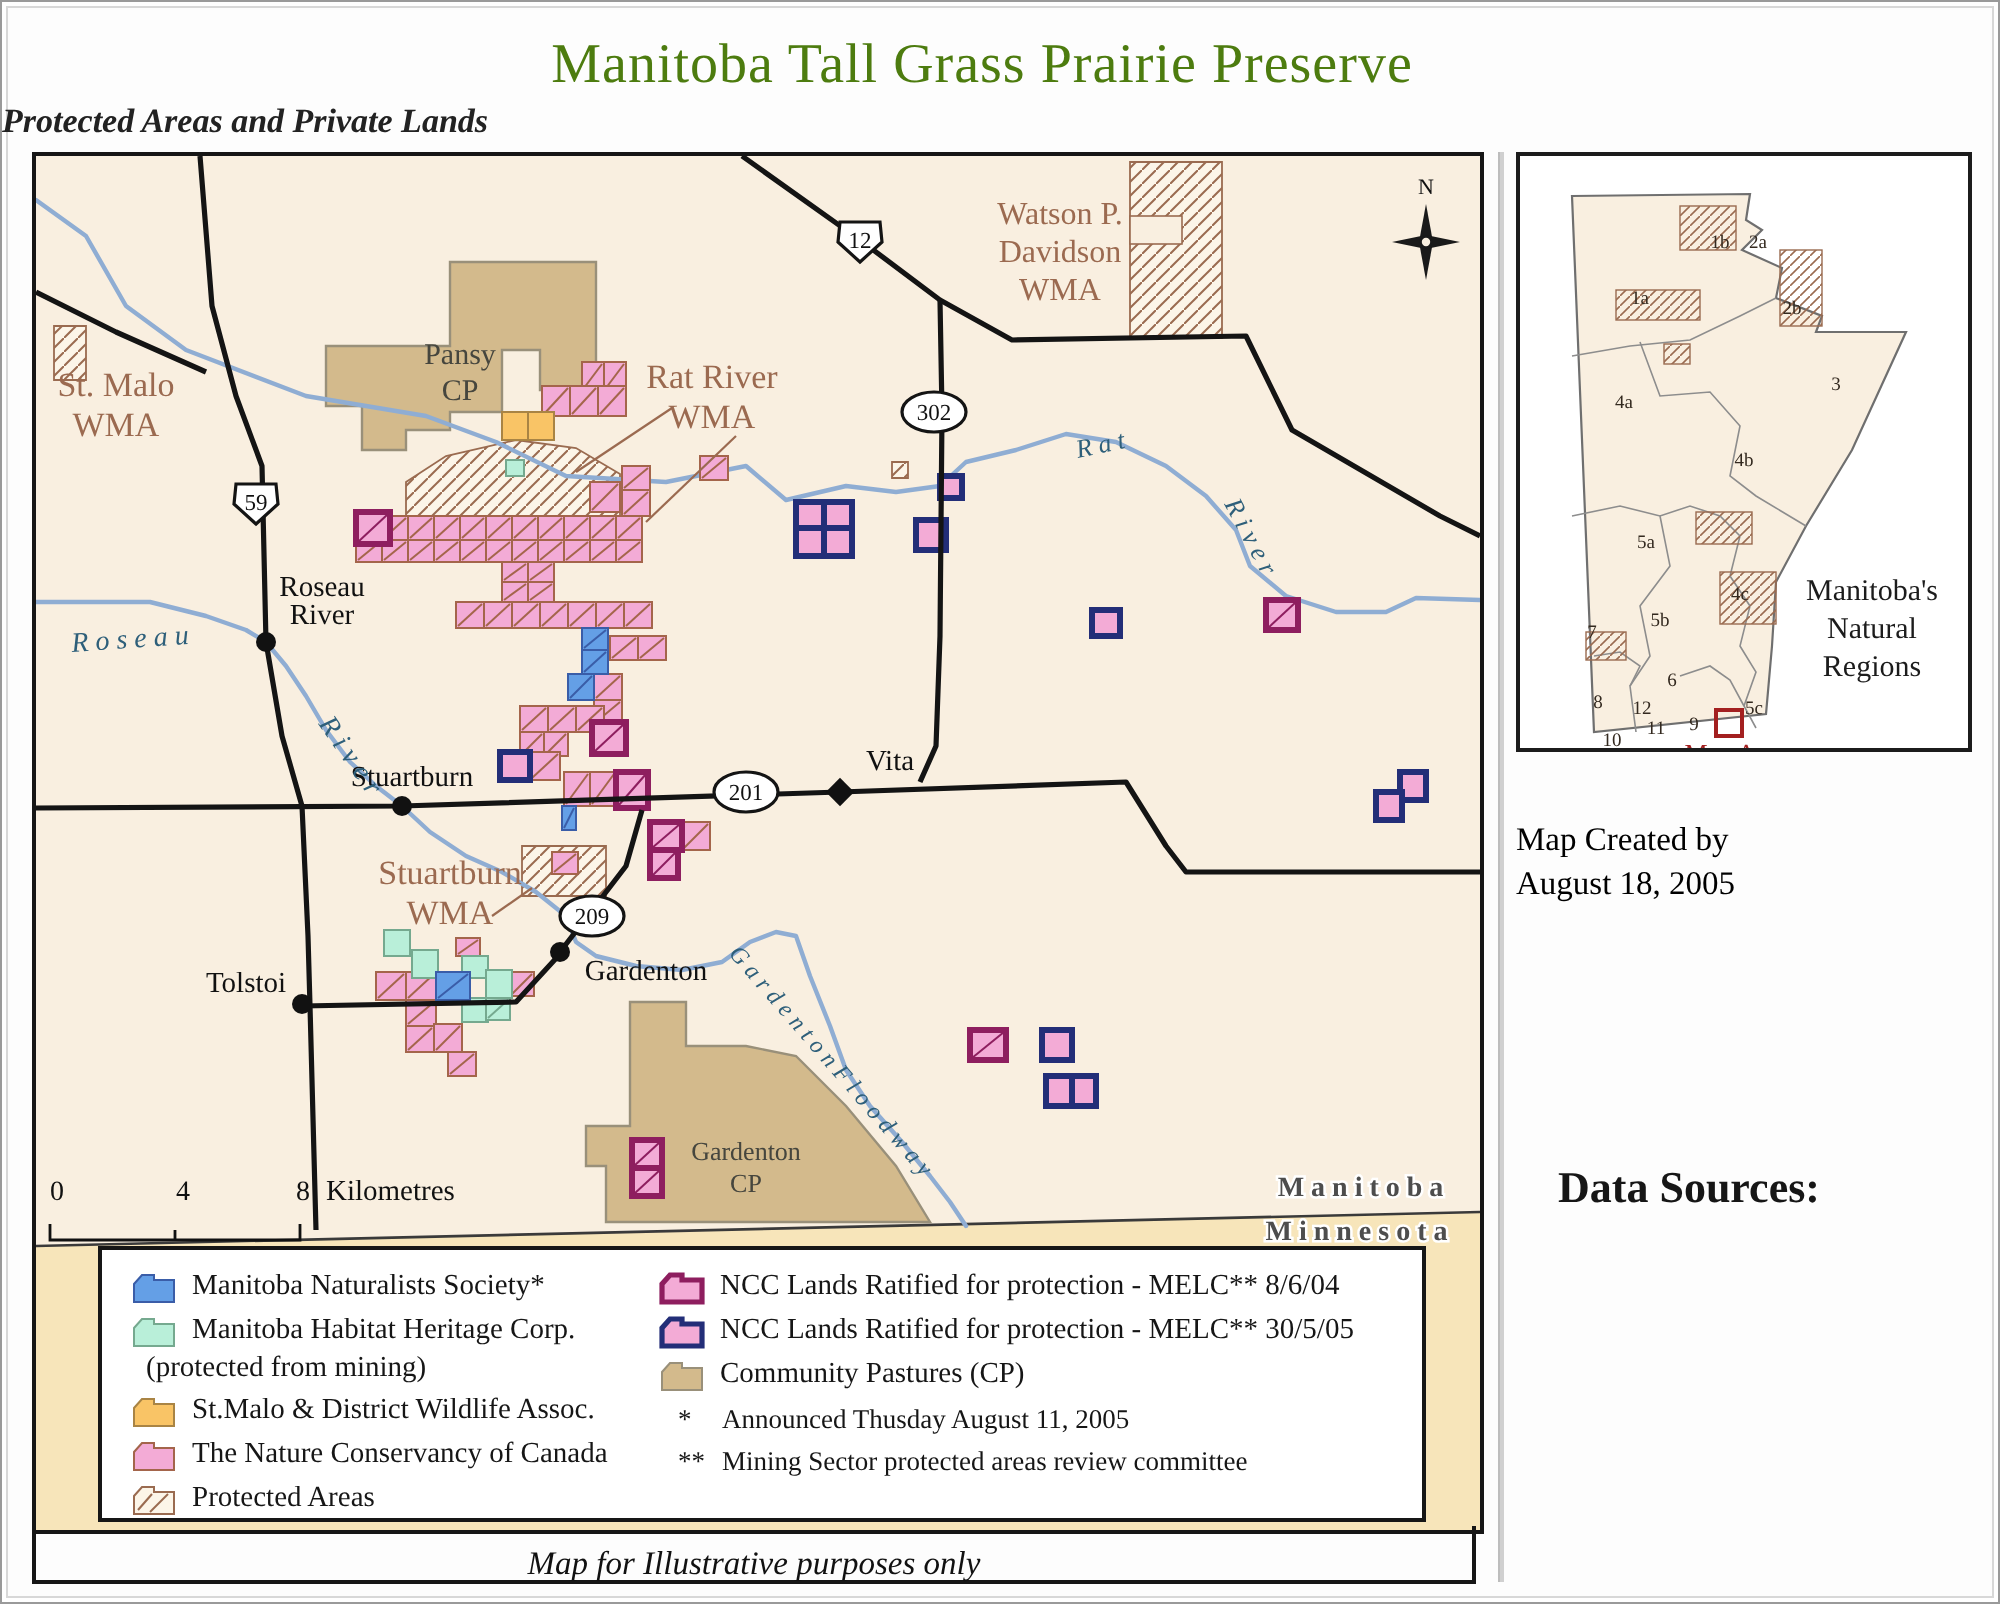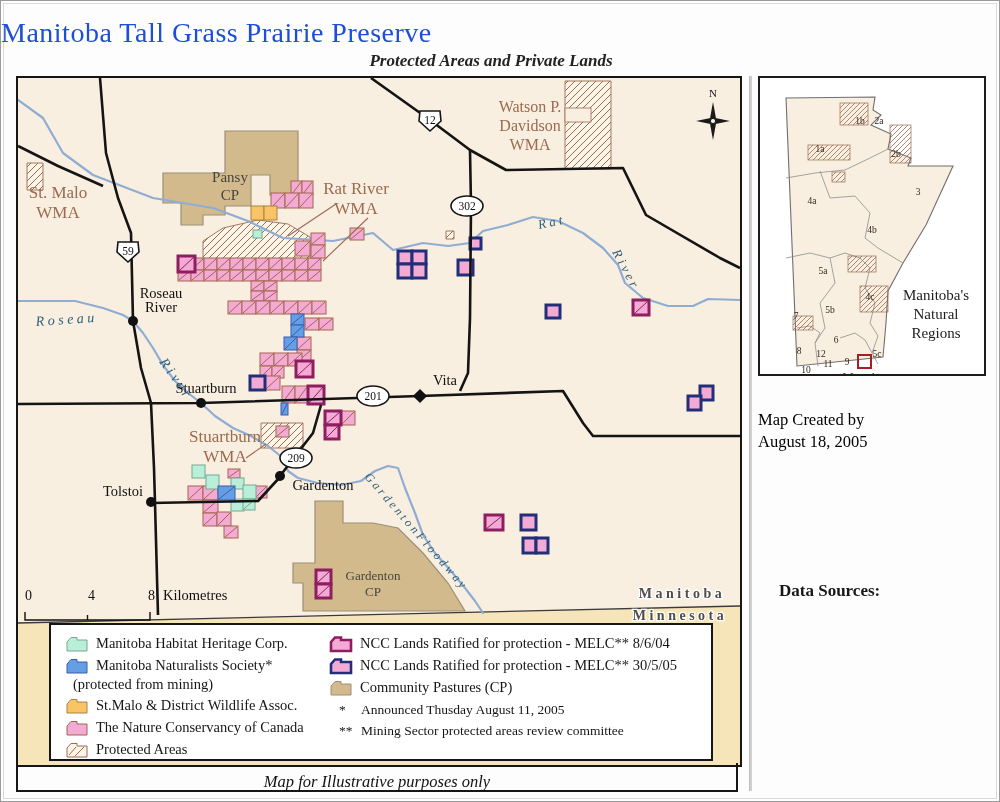--- a/index.html
+++ b/index.html
@@ -1,26 +1,26 @@
 <!DOCTYPE html>
 <html><head>
 <meta charset="utf-8">
 <style>
   html,body{margin:0;padding:0;background:#e8e8e8;font-family:"Liberation Serif","DejaVu Serif",serif;}
   #stage{position:relative;width:1000px;height:802px;background:#fdfdfd;margin:0 auto;overflow:hidden;
          border:1px solid #9a9a9a;box-shadow:inset 0 0 0 2px #fff, inset 0 0 0 3px #d8d8d8;box-sizing:border-box;}
   .abs{position:absolute;}
-  #page-title{left:0;top:16px;width:980px;text-align:left;font-size:28px;color:#1d4ed8;letter-spacing:.5px;}
-  #page-subtitle{left:0;top:50px;width:980px;text-align:center;font-size:17px;font-style:italic;font-weight:bold;color:#222;}
+  #page-title{left:0;top:16px;width:980px;text-align:center;font-size:28px;color:#4d7c0f;letter-spacing:.5px;}
+  #page-subtitle{left:0;top:50px;width:980px;font-size:17px;font-style:italic;font-weight:bold;color:#222;}
   #map-frame{left:15px;top:75px;width:722px;height:687px;border:2px solid #161616;box-sizing:content-box;background:#f9efe0;}
   #divider{left:748px;top:75px;width:2px;height:715px;background:#d0d0d0;border-left:1px solid #bdbdbd;}
   #inset-box{left:757px;top:75px;width:228px;height:300px;border:2px solid #1c1c1c;background:#ffffff;box-sizing:border-box;}
   #credit{left:757px;top:408px;width:228px;text-align:left;font-size:16.5px;color:#000000;line-height:22px;}
   #data-sources{left:778px;top:580px;width:205px;color:#161616;}
-  #data-sources .ds-head{font-weight:bold;font-size:17px;margin-bottom:8px;}
+  #data-sources .ds-head{font-weight:bold;font-size:22px;margin-bottom:8px;}
   #data-sources .ds-item{font-size:13.5px;line-height:18px;}
   #legend-box{left:48px;top:622px;width:664px;height:138px;background:#fff;border:2px solid #161616;box-sizing:border-box;}
   .leg-col{position:absolute;top:6px;}
   #leg-left{left:14px;width:270px;}
   #leg-right{left:278px;width:372px;}
   .leg-row{display:flex;align-items:flex-start;margin:3px 0;font-size:14.5px;color:#161616;line-height:19px;}
   .leg-row svg{flex:0 0 auto;margin:1px 7px 0 0;}
   .leg-sub{margin:-2px 0 2px 8px;font-size:14.5px;color:#161616;}
   .leg-note{display:flex;font-size:13.5px;color:#161616;margin:4px 0 0 10px;line-height:17px;}
   .leg-note .mark{width:22px;flex:0 0 auto;}
@@ -379,29 +379,29 @@
   </div>
 
   <div class="abs" id="data-sources">
     <div class="ds-head">Data Sources:</div>
   </div>
 
   <div class="abs" id="legend-box">
     <div class="leg-col" id="leg-left">
         <div class="leg-row">
           <svg width="24" height="18" viewBox="0 0 24 18">
+            <path d="M2,7 L6,2.5 L12,2.5 L12,5 L22,5 L22,16 L2,16 Z" fill="#649fe6" stroke="#3a5da8" stroke-width="1"></path>
+          </svg>
+          <span>Manitoba Naturalists Society*</span>
+        </div>
+        <div class="leg-row">
+          <svg width="24" height="18" viewBox="0 0 24 18">
             <path d="M2,7 L6,2.5 L12,2.5 L12,5 L22,5 L22,16 L2,16 Z" fill="#b9efd9" stroke="#75a98f" stroke-width="1"></path>
           </svg>
           <span>Manitoba Habitat Heritage Corp.</span>
-        </div>
-        <div class="leg-row">
-          <svg width="24" height="18" viewBox="0 0 24 18">
-            <path d="M2,7 L6,2.5 L12,2.5 L12,5 L22,5 L22,16 L2,16 Z" fill="#649fe6" stroke="#3a5da8" stroke-width="1"></path>
-          </svg>
-          <span>Manitoba Naturalists Society*</span>
         </div>
         <div class="leg-sub">(protected from mining)</div>
         <div class="leg-row">
           <svg width="24" height="18" viewBox="0 0 24 18">
             <path d="M2,7 L6,2.5 L12,2.5 L12,5 L22,5 L22,16 L2,16 Z" fill="#f9c466" stroke="#a98444" stroke-width="1"></path>
           </svg>
           <span>St.Malo &amp; District Wildlife Assoc.</span>
         </div>
         <div class="leg-row">
           <svg width="24" height="18" viewBox="0 0 24 18">

